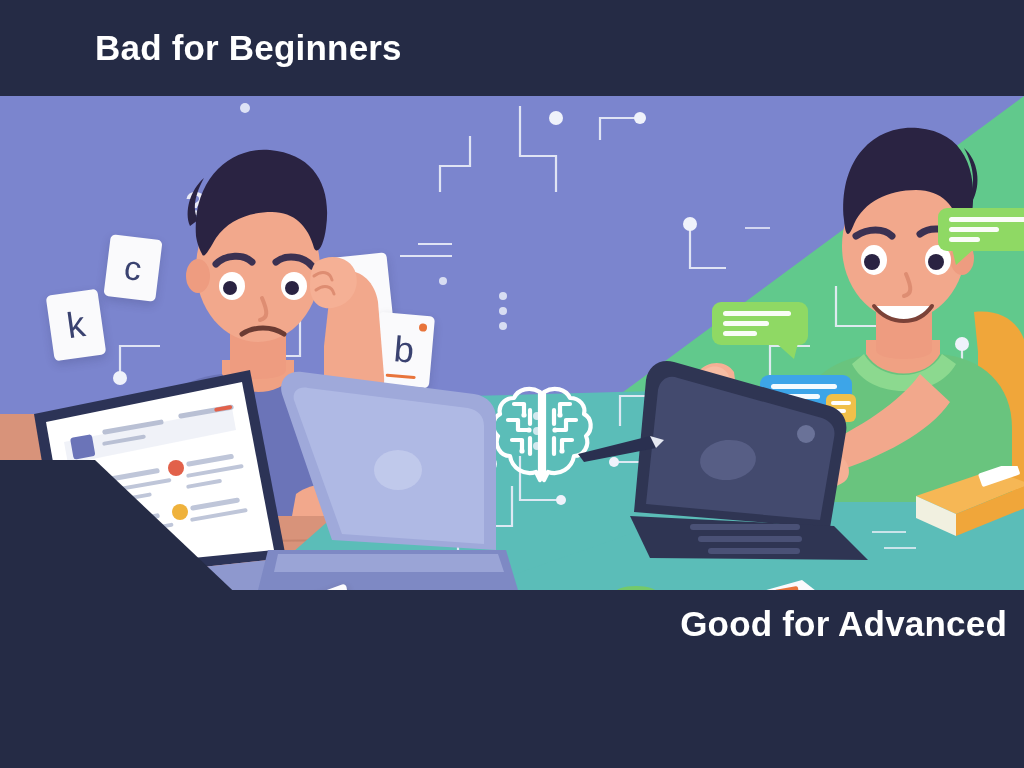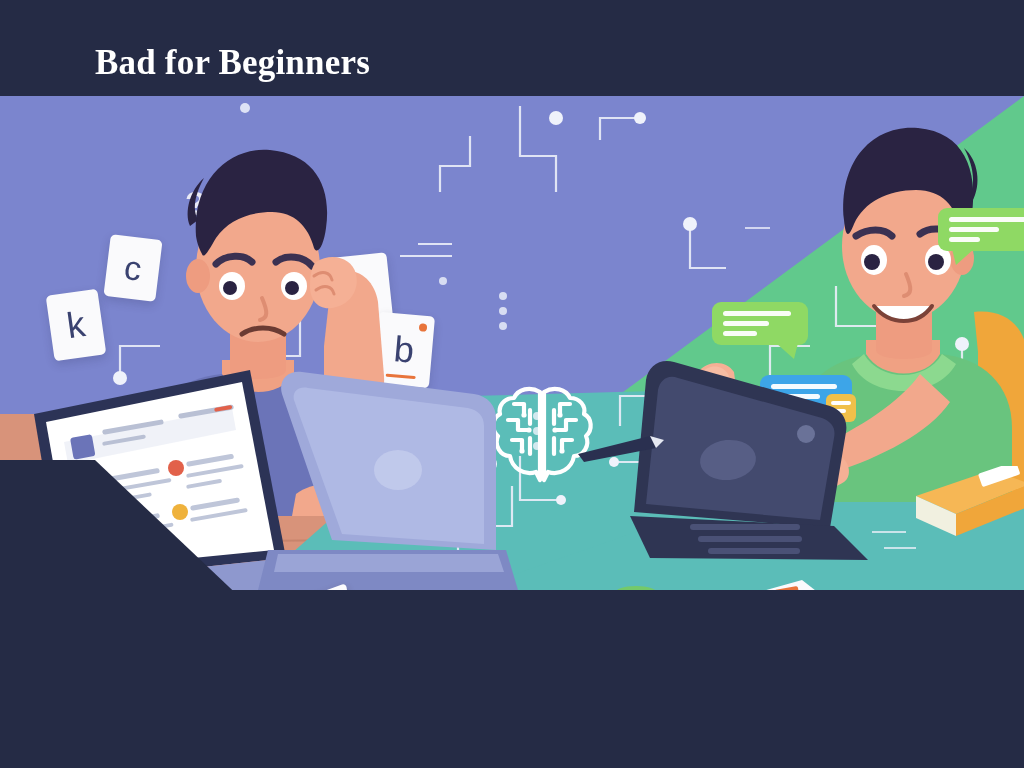--- a/index.html
+++ b/index.html
@@ -75,21 +75,21 @@
 
   
   .title {
     position: absolute;
     color: #FFFFFF;
     font-weight: 700;
     font-size: 35px;
     letter-spacing: 0.2px;
     white-space: nowrap;
   }
-  .title-tl { left: 95px; top: 43px; font-family: Liberation Serif, serif; }
+  .title-tl { left: 95px; top: 28px; }
   .title-br { right: 17px; top: 604px; }
 
   
   .brain { position: absolute; left: 484px; top: 284px; width: 116px; height: 110px; }
   .circuits { position: absolute; left: 0; top: 0; width: 1024px; height: 494px; }
 
   
   .card {
     position: absolute;
     background: #FAFAFC;
@@ -472,14 +472,15 @@
       <path d="M46 48 L120 18 L120 40 L46 70 Z" fill="#F0A63A"></path>
       <rect x="68" y="8" width="40" height="14" rx="2" fill="#FFFFFF" transform="rotate(-19 68 8)"></rect>
     </svg>
 
   </div>
 
   <div class="navy-wedge"></div>
   <div class="band navy-bottom"></div>
 
   <div class="title title-tl">Bad for Beginners</div>
+  <div class="title title-br">Good for Advanced</div>
 
 </div>
 
 </body></html>

